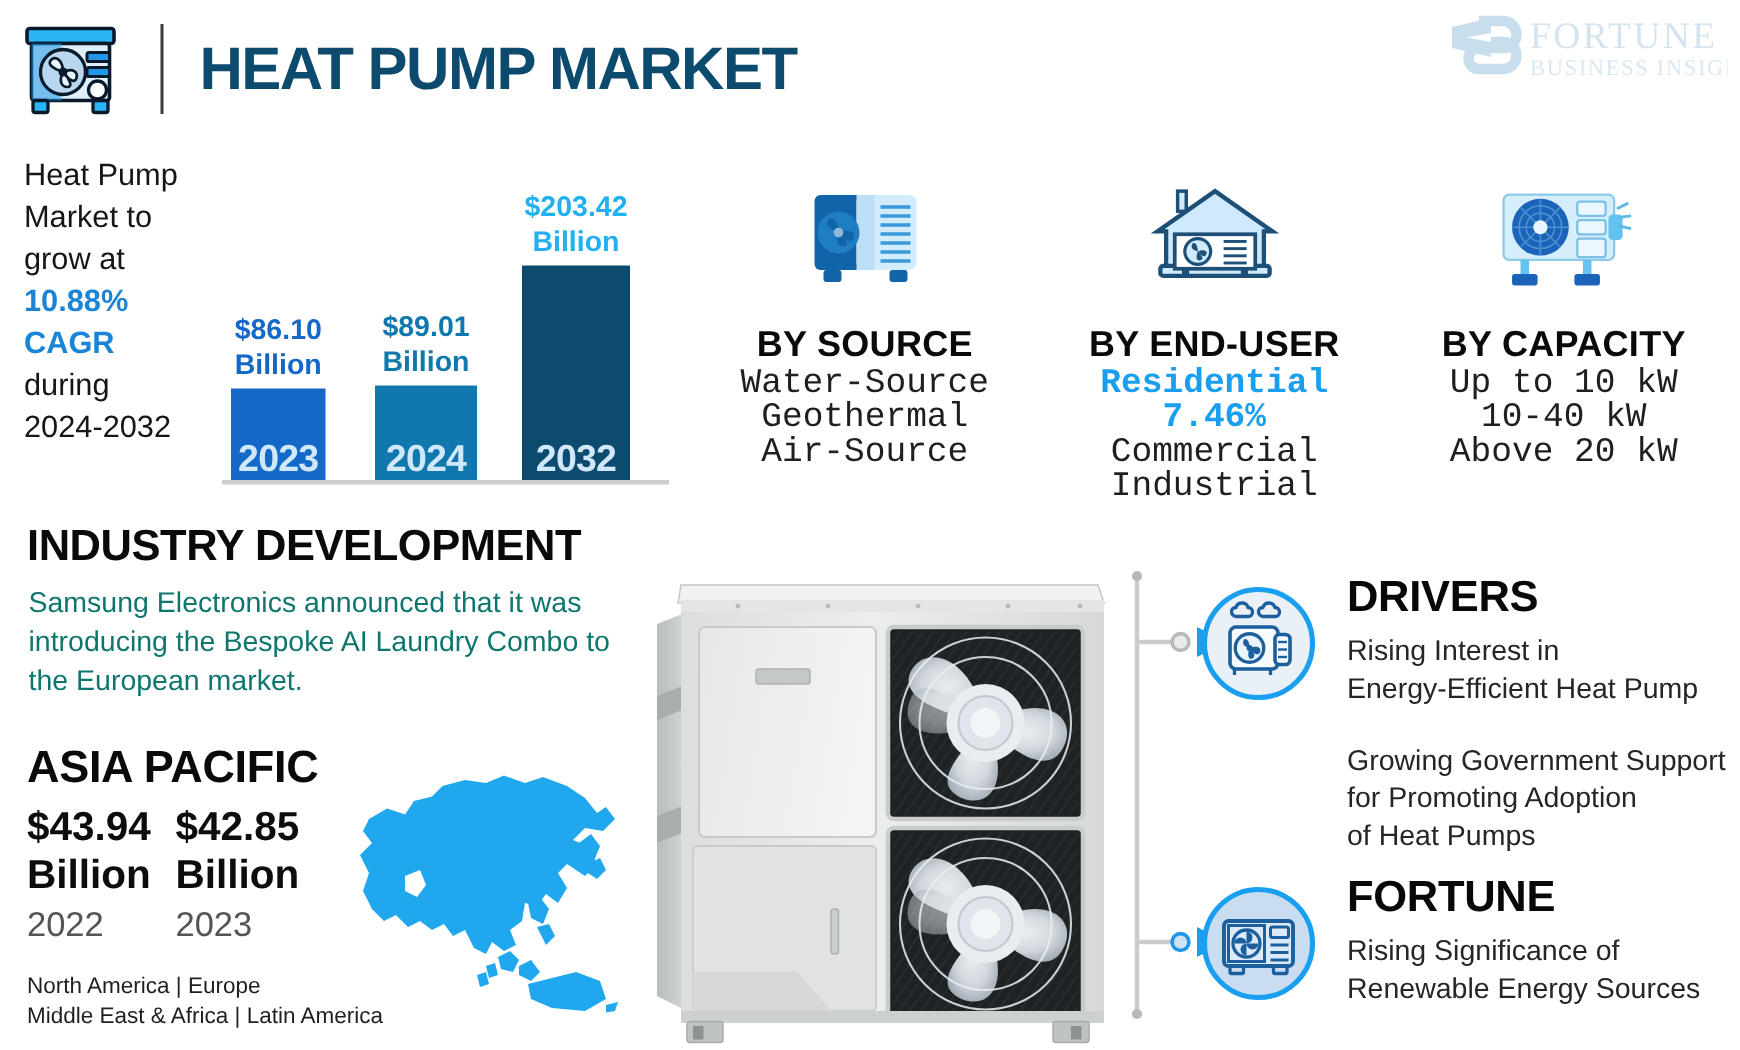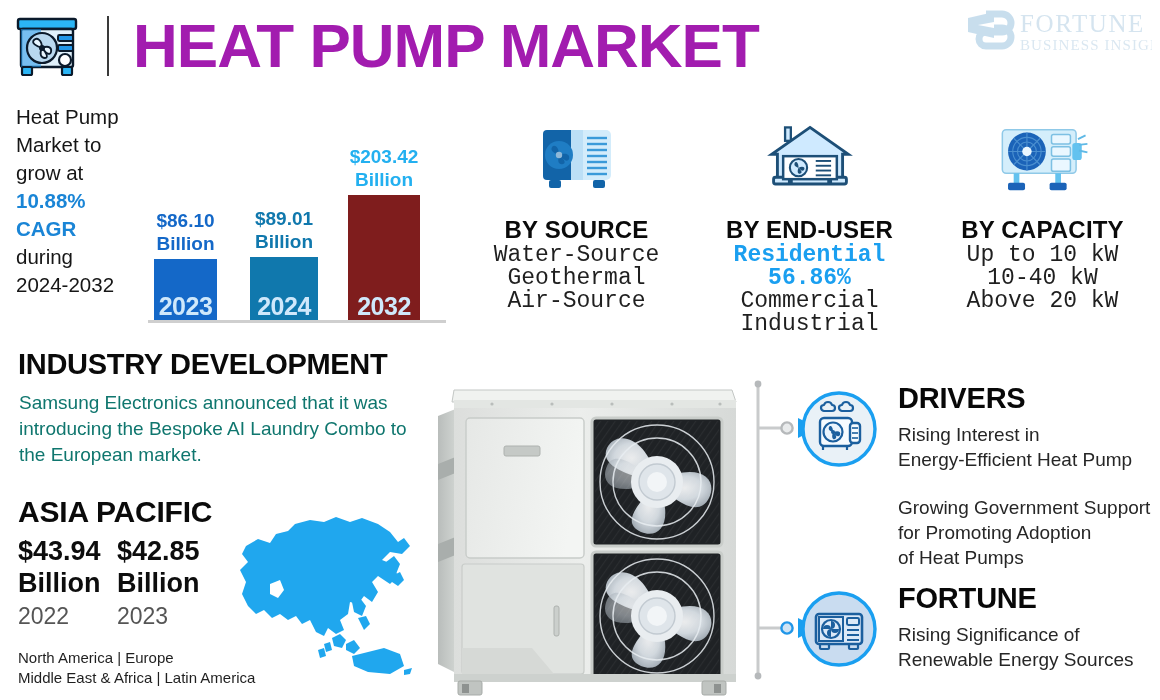--- a/index.html
+++ b/index.html
@@ -9,22 +9,22 @@
     color:#1a1a1a;
   }
   .root{position:absolute;inset:0;background:#ffffff;}
 
   
   .header{position:absolute;left:0;top:0;width:1160px;height:92px;}
   .brand-icon{position:absolute;left:10px;top:13px;width:78px;height:66px;}
   .header-divider{position:absolute;left:107px;top:16px;width:2px;height:60px;background:#3a3a3a;}
   .main-title{
     position:absolute;left:133px;top:8px;
-    font-size:62px;font-weight:bold;letter-spacing:-1px;
-    color:#a21caf;line-height:76px;white-space:nowrap;
+    font-size:40px;font-weight:bold;letter-spacing:-1px;
+    color:#0c4a6e;line-height:76px;white-space:nowrap;
   }
   .fbi-logo{position:absolute;right:8px;top:8px;width:188px;height:52px;opacity:.55;}
 
   
   .blurb{
     position:absolute;left:16px;top:103px;width:150px;
     font-size:20.5px;line-height:28px;color:#161616;
   }
   .blurb .hl{color:#1a85d6;font-weight:bold;}
 
@@ -156,21 +156,21 @@
     <div class="bar" id="bar0" style="left: 6px; width: 63px; height: 61px; background: rgb(20, 104, 200);">
       <div class="val" style="color: rgb(20, 104, 200);">$86.10
 Billion</div>
       <div class="yr" style="color: rgb(207, 232, 251);">2023</div>
     </div>
     <div class="bar" id="bar1" style="left: 102px; width: 68px; height: 63px; background: rgb(16, 120, 173);">
       <div class="val" style="color: rgb(16, 120, 173);">$89.01
 Billion</div>
       <div class="yr" style="color: rgb(207, 232, 251);">2024</div>
     </div>
-    <div class="bar" id="bar2" style="left: 200px; width: 72px; height: 125px; background: #7f1d1d;">
+    <div class="bar" id="bar2" style="left: 200px; width: 72px; height: 143px; background: #0c4a6e;">
       <div class="val" style="color: rgb(35, 176, 240);">$203.42
 Billion</div>
       <div class="yr" style="color: rgb(207, 232, 251);">2032</div>
     </div>
   </div>
 
   <div class="segments">
 
     <div class="seg" style="left:0px;">
       <div class="segicon">
@@ -221,21 +221,21 @@
             <line x1="54" y1="41" x2="70" y2="41"></line>
               <line x1="54" y1="46" x2="70" y2="46"></line>
             <line x1="54" y1="51" x2="70" y2="51"></line>
               <line x1="54" y1="56" x2="70" y2="56"></line>
           </g>
           <rect x="25" y="60" width="5" height="4" fill="#1d4f77"></rect>
           <rect x="66" y="60" width="5" height="4" fill="#1d4f77"></rect>
         </svg>
       </div>
       <div class="segtitle">BY END-USER</div>
-      <div class="segitem accent">Residential  56.86%</div>
+      <div class="segitem accent">Residential  7.46%</div>
       <div class="segitem">Commercial</div>
       <div class="segitem">Industrial</div>
     </div>
 
     <div class="seg" style="left:466px;">
       <div class="segicon">
         <svg viewBox="0 0 110 80" width="104" height="80">
           <rect x="12" y="8" width="78" height="46" rx="4" fill="#d4eefb" stroke="#8fc9e8" stroke-width="1.6"></rect>
           <rect x="86" y="22" width="10" height="18" rx="3" fill="#63c2ef"></rect>
           <g stroke="#5fb9e6" stroke-width="2" fill="none">

